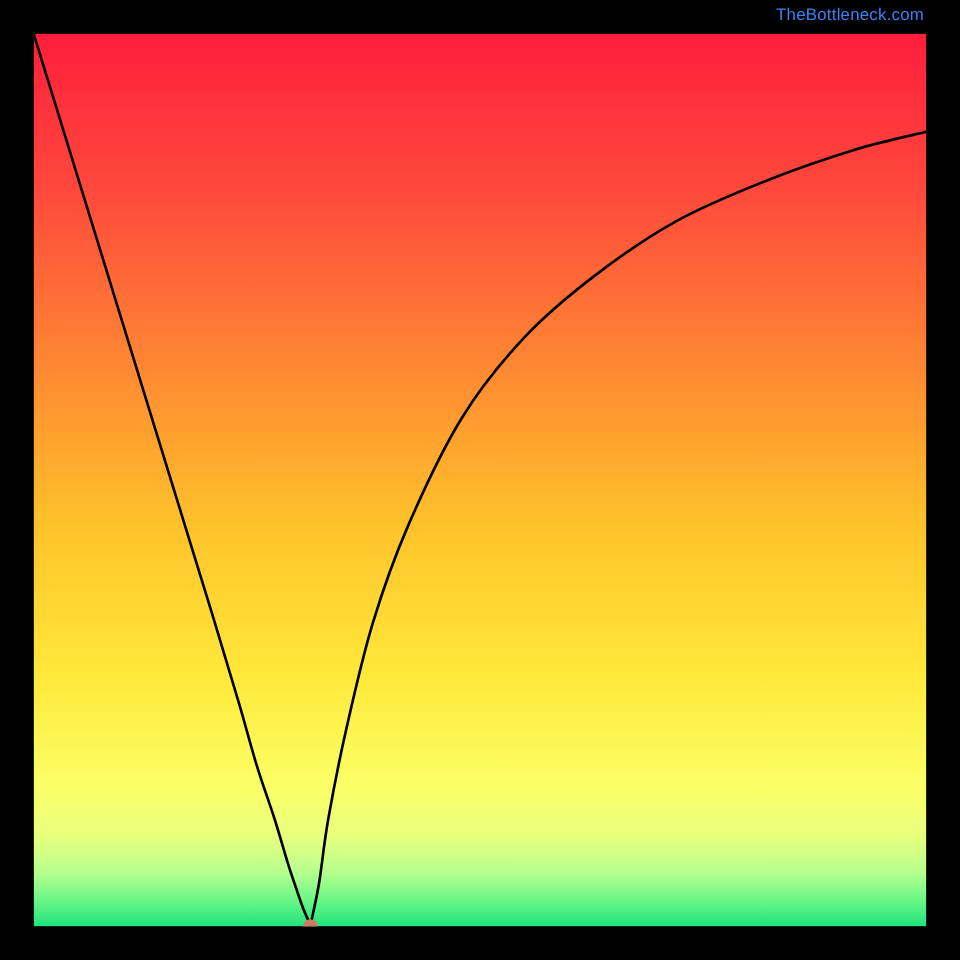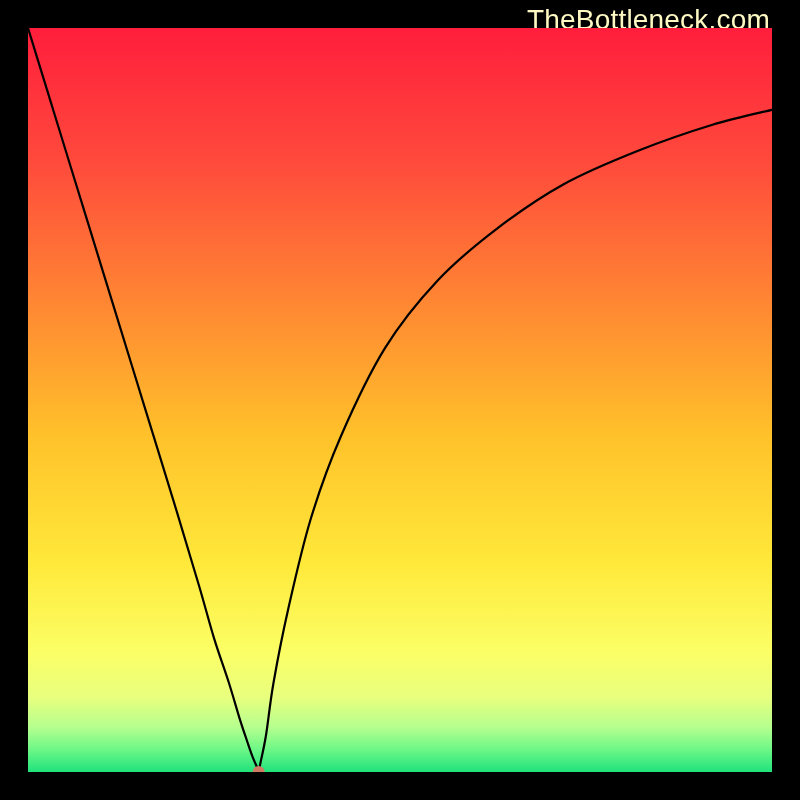--- a/index.html
+++ b/index.html
@@ -23,22 +23,22 @@
     position: absolute;
     left: 0;
     top: 0;
     width: 744px;
     height: 744px;
   }
   .watermark {
     position: absolute;
     top: 4px;
     right: 30px;
-    color: #fef9c3;
-    font-size: 28px;
+    color: #3b82f6;
+    font-size: 14px;
     letter-spacing: 0.2px;
     user-select: none;
   }
   svg { display: block; }
 </style>
 </head>
 <body>
 
 <div class="watermark">TheBottleneck.com</div>
 

